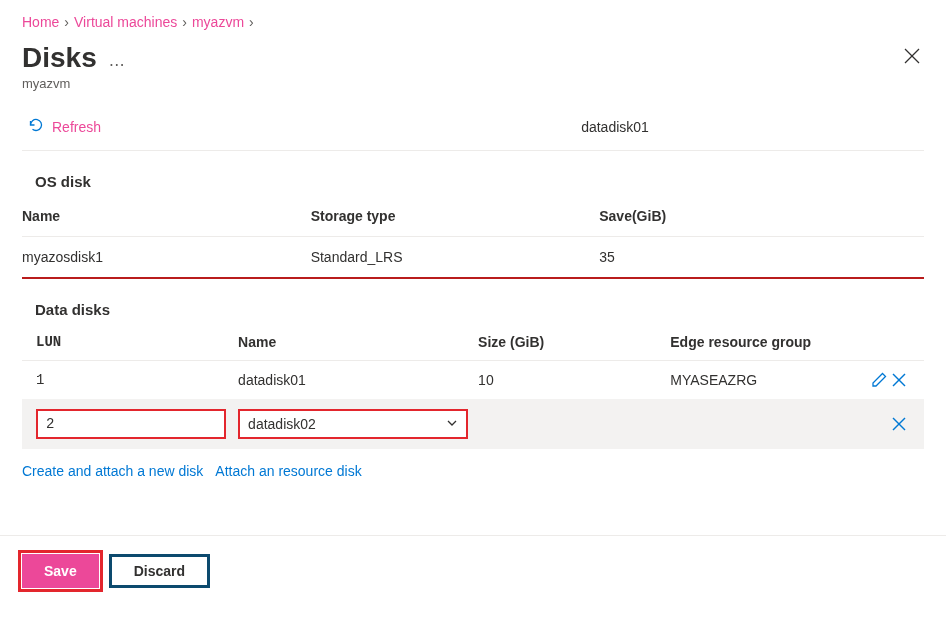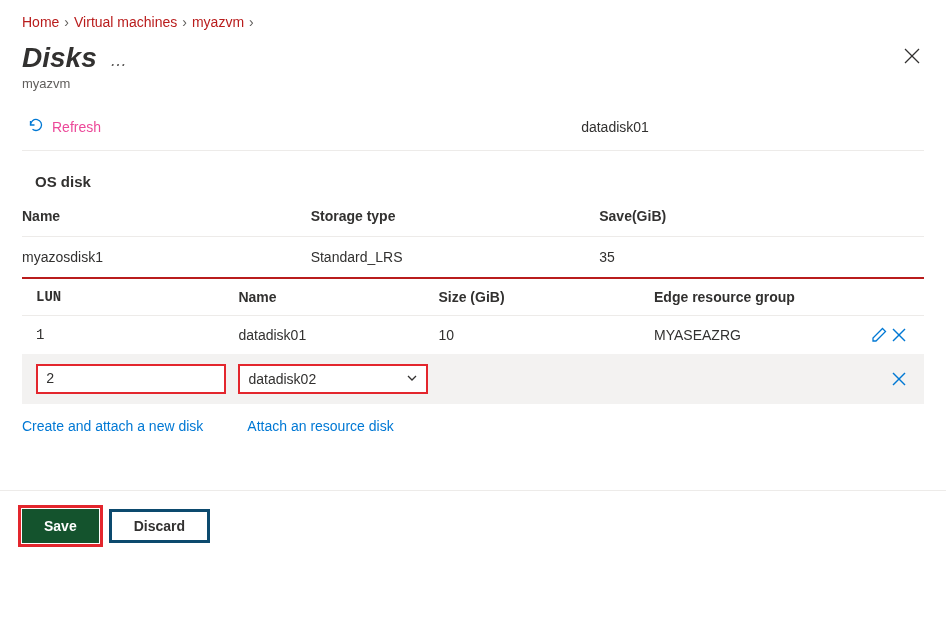--- a/index.html
+++ b/index.html
@@ -6,24 +6,24 @@
   body {
     font-family: "Segoe UI", -apple-system, sans-serif;
     font-size: 14px;
     color: #323130;
     background: #fff;
     width: 946px;
     padding: 0;
   }
   .page { padding: 10px 22px 0 22px; }
   .breadcrumb { display: flex; align-items: center; gap: 6px; font-size: 14px; padding: 4px 0 12px 0; }
-  .breadcrumb a { color: #b91c1c; text-decoration: none; cursor: pointer; }
+  .breadcrumb a { color: #ec4899; text-decoration: none; cursor: pointer; }
   .breadcrumb .sep { color: #605e5c; margin: 0 -1px; }
   .title-row { display: flex; align-items: center; justify-content: space-between; }
-  .title-block { display: flex; align-items: flex-end; gap: 12px; font-style: italic; }
+  .title-block { display: flex; align-items: flex-end; gap: 12px; }
   .page-title { font-size: 28px; font-weight: 600; }
   .dots { color: #605e5c; font-size: 16px; cursor: pointer; }
   .close-x { font-size: 18px; color: #323130; cursor: pointer; padding: 4px; }
   .subtitle { font-size: 13px; color: #605e5c; margin-top: 2px; margin-bottom: 16px; }
   .toolbar-row { display: flex; align-items: center; border-bottom: 1px solid #edebe9; padding: 10px 0 14px 0; }
   .refresh { display: flex; align-items: center; gap: 8px; cursor: pointer; color: #ec4899; padding-left: 6px; }
   .refresh svg { color: #0078d4; }
   .toolbar-center { flex: 1; text-align: center; padding-left: 205px; }
   .section-title { font-weight: 600; font-size: 15px; margin-top: 22px; margin-bottom: 6px; margin-left: 13px; }
   .os-table, .data-table { width: 100%; border-collapse: collapse; }
@@ -38,25 +38,25 @@
   .dd-col-lun { width: 24%; }
   .dd-col-name { width: 22%; }
   .dd-col-size { width: 24%; }
   .dd-col-erg { width: 22%; margin-left: 29px; }
   .dd-col-act { width: 8%; text-align: right; }
   .data-table .new-row { background: #f3f2f1; }
   .highlight-box { border: 2px solid #e3262d; padding: 4px 8px; height: 30px; display: flex; align-items: center; background: #fff; min-width: 100px; }
   .highlight-chevron { margin-left: auto; }
   .row-actions { display: flex; gap: 2px; justify-content: flex-end; align-items: center; padding-right: 6px; }
   .icon-btn { cursor: pointer; color: #0078d4; display: inline-flex; }
-  .links-row { display: flex; gap: 44px; margin-top: 14px; }
+  .links-row { display: flex; gap: 12px; margin-top: 14px; }
   .links-row a { color: #0078d4; text-decoration: none; cursor: pointer; }
   .footer-bar { border-top: 1px solid #edebe9; margin-top: 56px; padding: 18px 22px; display: flex; gap: 10px; }
   .btn { font-size: 14px; padding: 6px 22px; cursor: pointer; border: none; font-family: inherit; }
-  .btn-primary { background: #14532d; color: #fff; font-weight: 600; }
+  .btn-primary { background: #ec4899; color: #fff; font-weight: 600; }
   .btn-primary.highlight { outline: 3px solid #e3262d; outline-offset: 1px; }
   .btn-secondary { background: #fff; color: #323130; border: 3px solid #0c4a6e; font-weight: 600; }
 </style>
 </head>
 <body>
 
 <div class="page">
   <nav class="breadcrumb">
     <a>Home</a>
     <span class="sep">›</span>
@@ -104,20 +104,21 @@
     </thead>
     <tbody>
       <tr>
         <td>myazosdisk1</td>
         <td>Standard_LRS</td>
         <td>35</td>
       </tr>
     </tbody>
   </table>
 
+  <div class="section-title">Data disks</div>
   <table class="data-table">
     <thead>
       <tr>
         <th class="dd-col-lun">LUN</th>
         <th class="dd-col-name">Name</th>
         <th class="dd-col-size">Size (GiB)</th>
         <th class="dd-col-erg">Edge resource group</th>
         <th class="dd-col-act"></th>
       </tr>
     </thead>
@@ -143,21 +144,21 @@
           </div>
         </td>
       </tr>
       <tr class="new-row">
         <td>
           <div class="highlight-box" style="width:190px;">
             <span>2</span>
           </div>
         </td>
         <td>
-          <div class="highlight-box" style="width:190px;">
+          <div class="highlight-box" style="width:230px;">
             <span>datadisk02</span>
             <span class="highlight-chevron">
               <svg width="12" height="12" viewBox="0 0 12 12" fill="none" stroke="#323130" stroke-width="1.3">
                   <path d="M2 4l4 4 4-4"></path>
                 </svg>
             </span>
           </div>
         </td>
         <td></td>
         <td></td>

